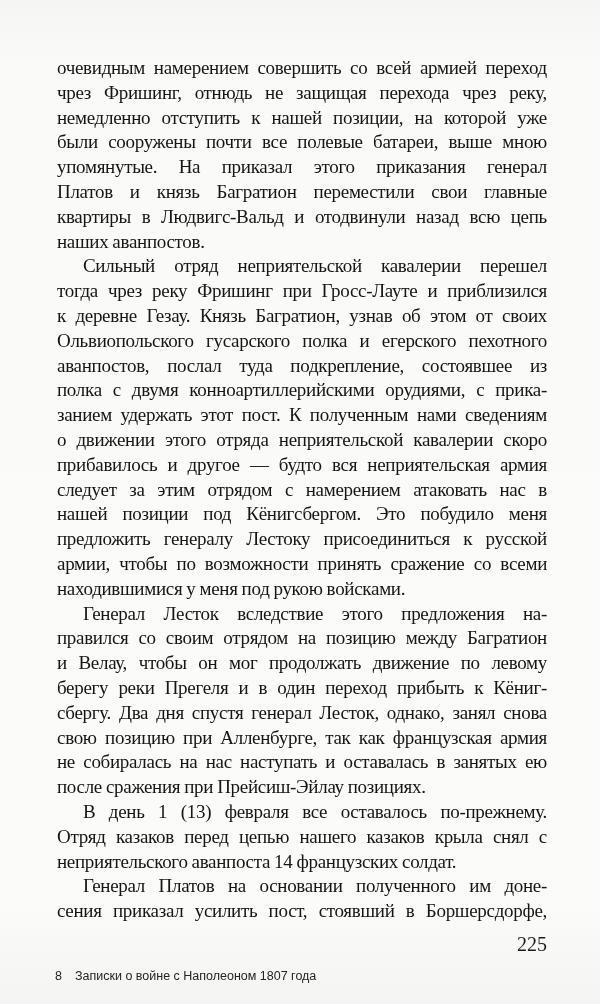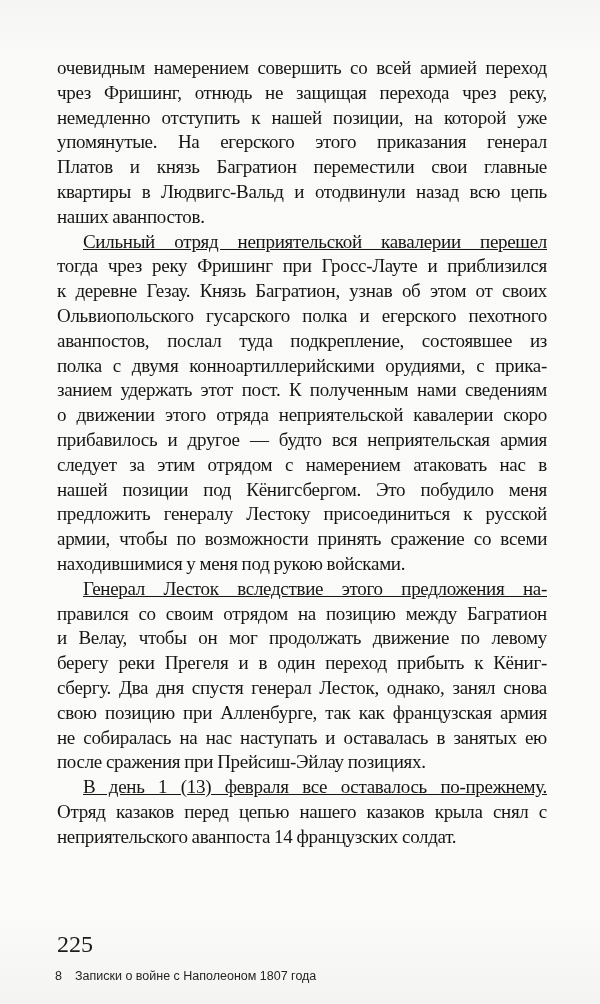--- a/index.html
+++ b/index.html
@@ -33,30 +33,29 @@
     text-align: justify;
     text-align-last: justify;
     white-space: normal;
   }
   .line.last {
     text-align: center;
     text-align-last: left;
   }
   .para.indent .line:first-child {
     text-indent: 26px;
-    text-decoration: underline;
   }
   .page-number {
     position: absolute;
     left: 57px;
     top: 932px;
     width: 490px;
-    text-align: left;
+    text-align: right;
     font-family: "Liberation Serif", "DejaVu Serif", serif;
-    font-size: 24px;
+    font-size: 20px;
     line-height: 24px;
     color: #1c1c1c;
   }
   .imprint {
     position: absolute;
     left: 55px;
     top: 969px;
     display: flex;
     align-items: baseline;
     gap: 13px;
@@ -68,21 +67,22 @@
 </style>
 </head>
 <body>
 
 <div class="page">
   <div class="text-block">
       <div class="para">
         <div class="line">очевидным намерением совершить со всей армией переход</div>
         <div class="line">чрез Фришинг, отнюдь не защищая перехода чрез реку,</div>
         <div class="line">немедленно отступить к нашей позиции, на которой уже</div>
-        <div class="line">упомянутые. На егерского этого приказания генерал</div>
+        <div class="line">были сооружены почти все полевые батареи, выше мною</div>
+        <div class="line">упомянутые. На приказал этого приказания генерал</div>
         <div class="line">Платов и князь Багратион переместили свои главные</div>
         <div class="line">квартиры в Людвигс-Вальд и отодвинули назад всю цепь</div>
         <div class="line last">наших аванпостов.</div>
       </div>
       <div class="para indent">
         <div class="line">Сильный отряд неприятельской кавалерии перешел</div>
         <div class="line">тогда чрез реку Фришинг при Гросс-Лауте и приблизился</div>
         <div class="line">к деревне Гезау. Князь Багратион, узнав об этом от своих</div>
         <div class="line">Ольвиопольского гусарского полка и егерского пехотного</div>
         <div class="line">аванпостов, послал туда подкрепление, состоявшее из</div>
@@ -104,19 +104,23 @@
         <div class="line">сбергу. Два дня спустя генерал Лесток, однако, занял снова</div>
         <div class="line">свою позицию при Алленбурге, так как французская армия</div>
         <div class="line">не собиралась на нас наступать и оставалась в занятых ею</div>
         <div class="line last">после сражения при Прейсиш-Эйлау позициях.</div>
       </div>
       <div class="para indent">
         <div class="line">В день 1 (13) февраля все оставалось по-прежнему.</div>
         <div class="line">Отряд казаков перед цепью нашего казаков крыла снял с</div>
         <div class="line last">неприятельского аванпоста 14 французских солдат.</div>
       </div>
+      <div class="para indent">
+        <div class="line">Генерал Платов на основании полученного им доне-</div>
+        <div class="line">сения приказал усилить пост, стоявший в Боршерсдорфе,</div>
+      </div>
     </div>
   <div class="page-number">225</div>
   <div class="imprint">
     <span>8</span>
     <span>Записки о войне с Наполеоном 1807 года</span>
   </div>
 </div>
 
 </body></html>

